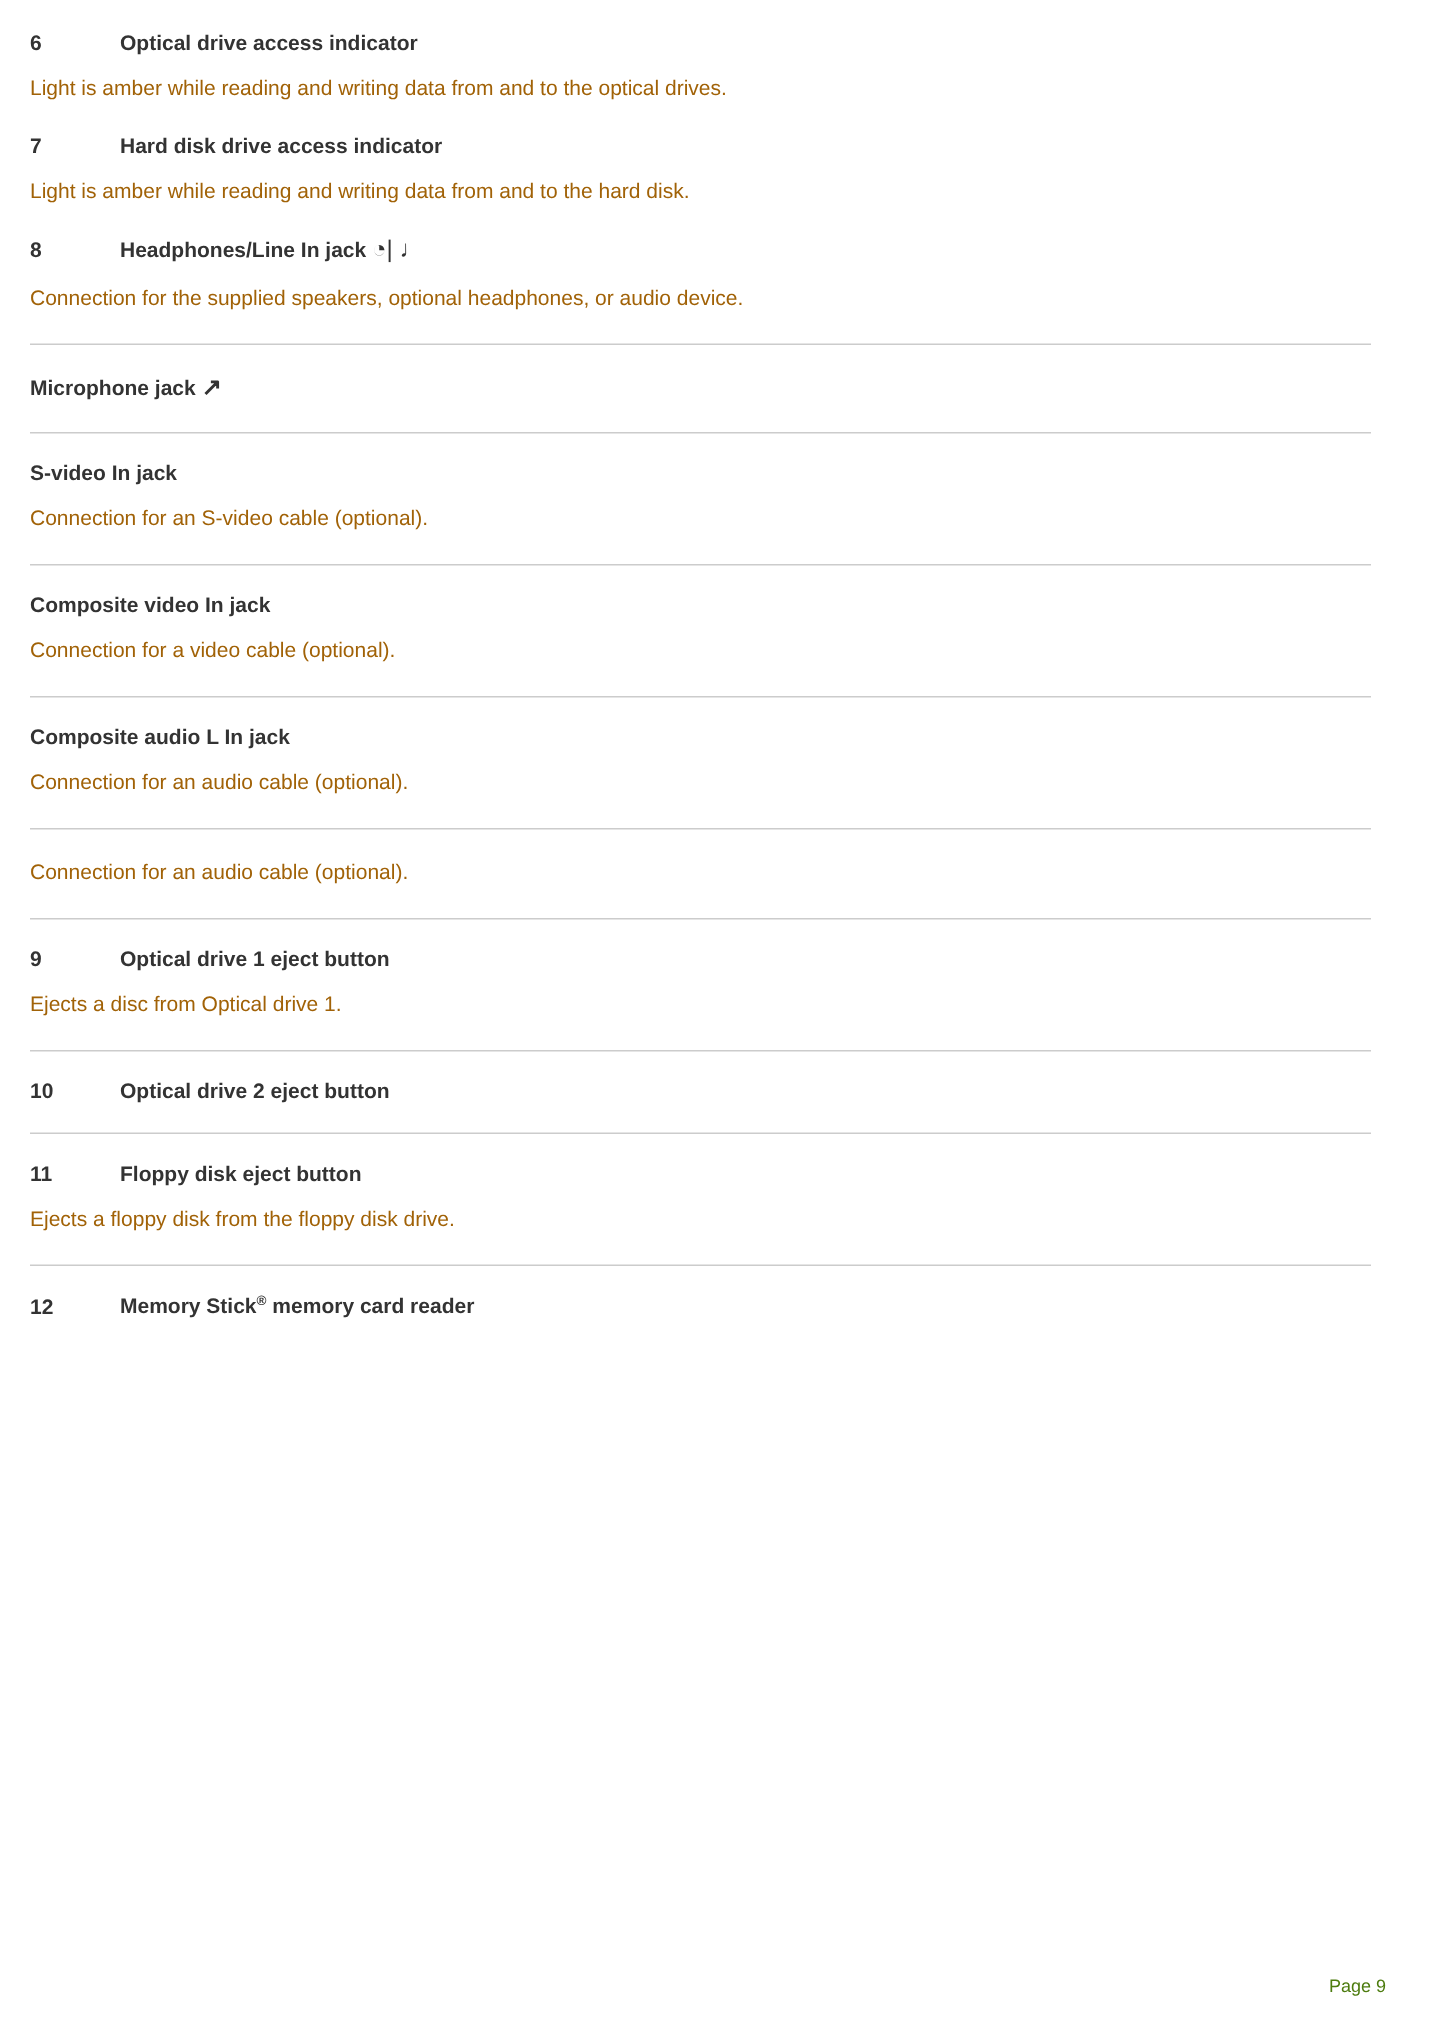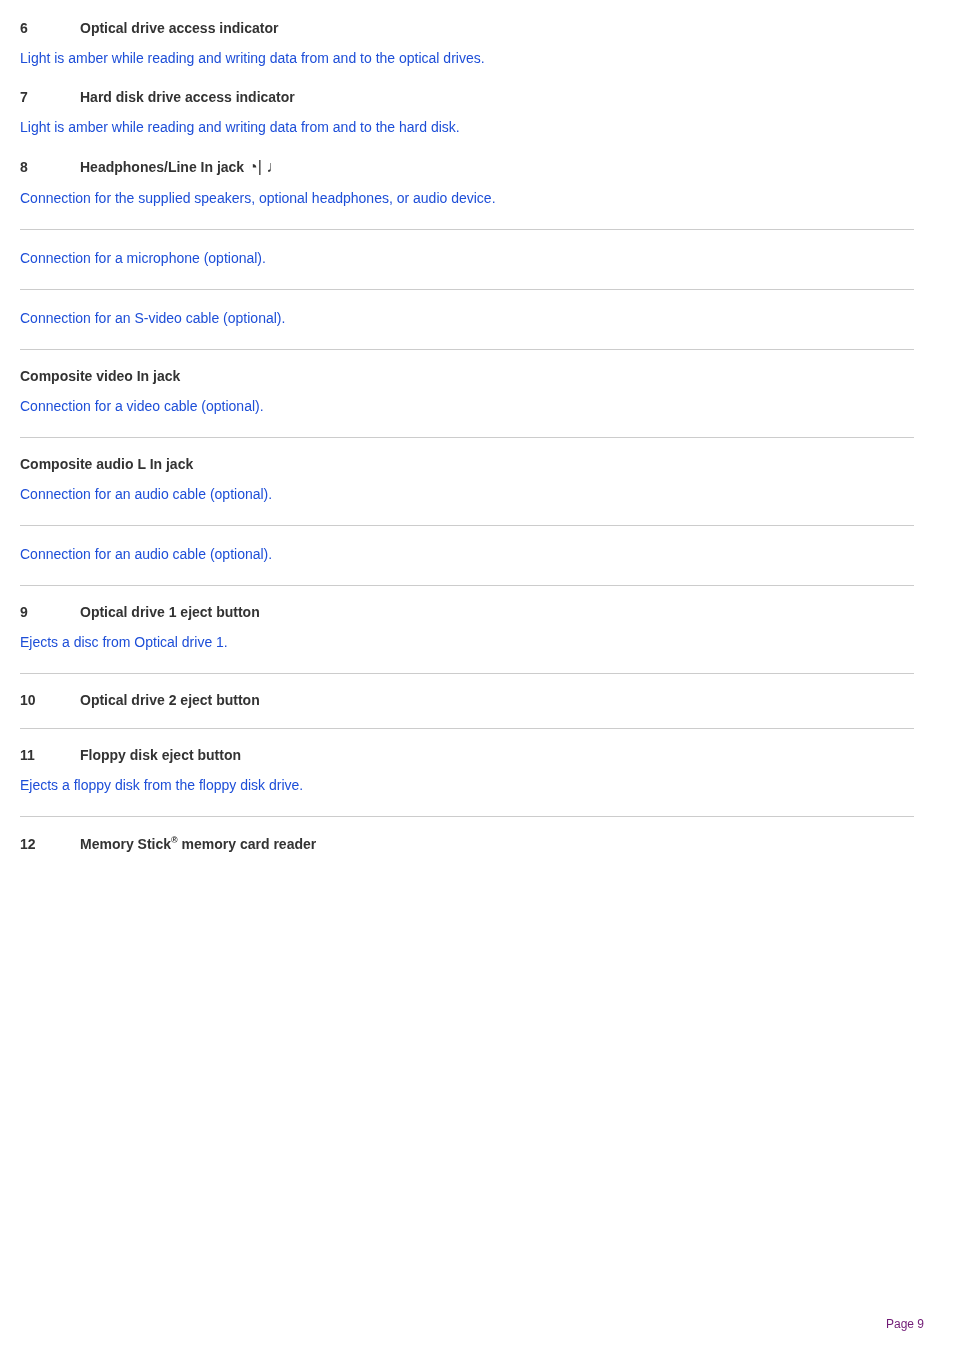--- a/index.html
+++ b/index.html
@@ -42,21 +42,21 @@
 
     .section-title .icon-inline {
       font-weight: normal;
       font-size: 16px;
     }
 
     .section-desc {
       font-size: 14px;
       line-height: 1.5;
       margin-bottom: 8px;
-      color: #1d4ed8;
+      color: #a16207;
     }
 
     .no-number-header {
       font-weight: bold;
       font-size: 14px;
       margin-bottom: 12px;
       display: flex;
       align-items: center;
       gap: 4px;
     }
@@ -70,21 +70,21 @@
       border: none;
       border-top: 1px solid #ccc;
       margin: 10px 0 18px 0;
     }
 
     .page-number {
       position: fixed;
       bottom: 20px;
       right: 30px;
       font-size: 12px;
-      color: #701a75;
+      color: #4d7c0f;
     }
 
     sup {
       font-size: 9px;
     }
   </style>
 </head>
 <body>
 
 <div class="section">
@@ -110,26 +110,32 @@
       <span>Headphones/Line In jack</span>
       <span class="icon-inline"> ◔| ♩</span>
     </span>
   </div>
   <p class="section-desc">Connection for the supplied speakers, optional headphones, or audio device.</p>
 </div>
 
 <hr class="divider-line">
 
 <div class="section">
-  <p class="section-desc">Connection for a microphone (optional).</p>
+  <div class="no-number-header">
+    <span>Microphone jack</span>
+    <span class="mic-icon">↗</span>
+  </div>
 </div>
 
 <hr class="divider-line">
 
 <div class="section">
+  <div class="no-number-header">
+    <span>S-video In jack</span>
+  </div>
   <p class="section-desc">Connection for an S-video cable (optional).</p>
 </div>
 
 <hr class="divider-line">
 
 <div class="section">
   <div class="no-number-header">
     <span>Composite video In jack</span>
   </div>
   <p class="section-desc">Connection for a video cable (optional).</p>

